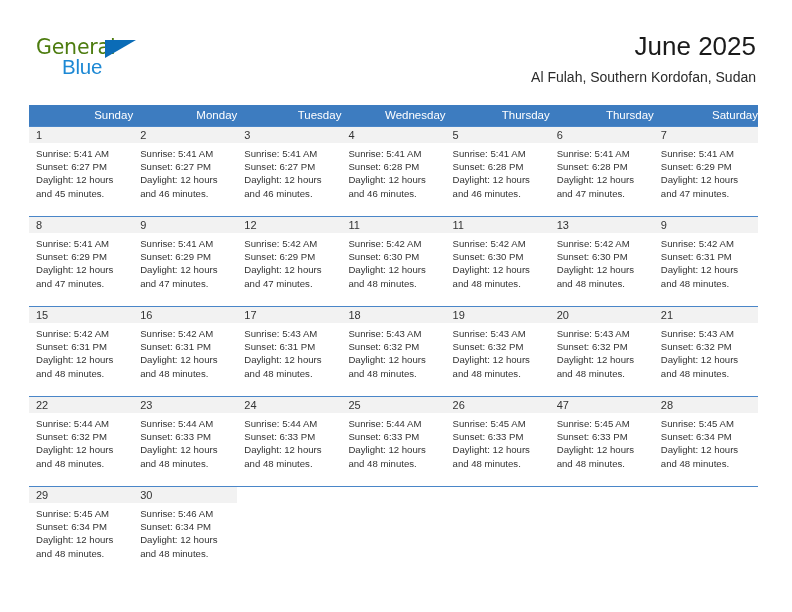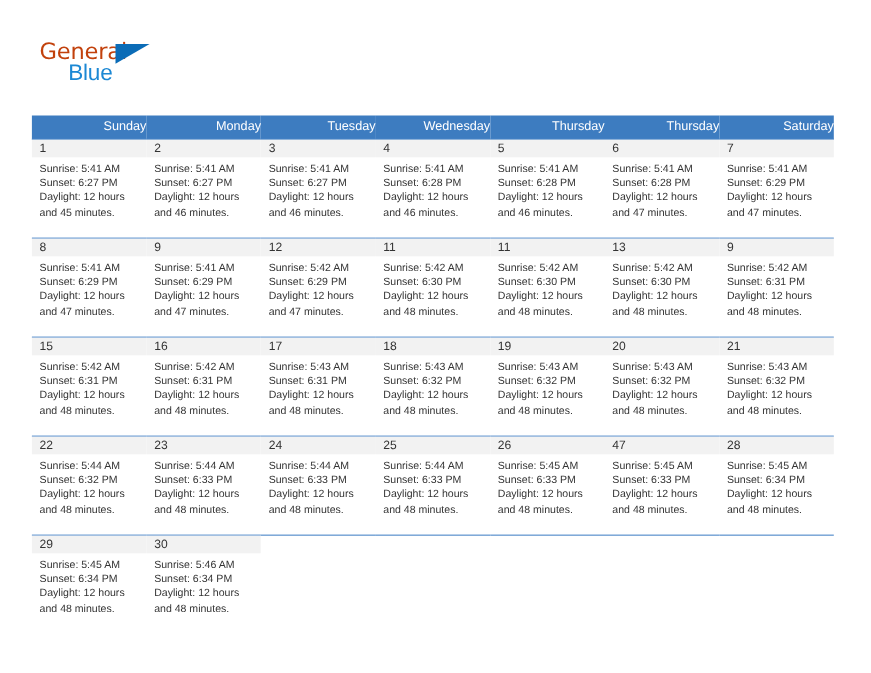--- a/index.html
+++ b/index.html
@@ -38,21 +38,21 @@
     width: 150px;
     height: 46px;
     user-select: none;
   }
   .logo-general {
     position: absolute;
     left: 0;
     top: 0;
     font-size: 20.5px;
     letter-spacing: -0.2px;
-    color: #c2410c;
+    color: #4d7c0f;
     font-family: "DejaVu Sans", sans-serif;
     font-weight: 400;
     line-height: 22px;
   }
   .logo-triangle {
     position: absolute;
     left: 69px;
     top: 4px;
     width: 0;
     height: 0;
@@ -161,20 +161,24 @@
 <div class="page">
 
   <div class="top-bar">
 
     <div class="logo">
       <span class="logo-general">General</span>
       <span class="logo-triangle"></span>
       <span class="logo-blue">Blue</span>
     </div>
 
+    <div class="title-block">
+      <div class="cal-title">June 2025</div>
+      <div class="cal-subtitle">Al Fulah, Southern Kordofan, Sudan</div>
+    </div>
 
   </div>
 
   <table class="calendar">
     <thead>
       <tr>
         <th>Sunday</th>
         <th>Monday</th>
         <th>Tuesday</th>
         <th>Wednesday</th>

